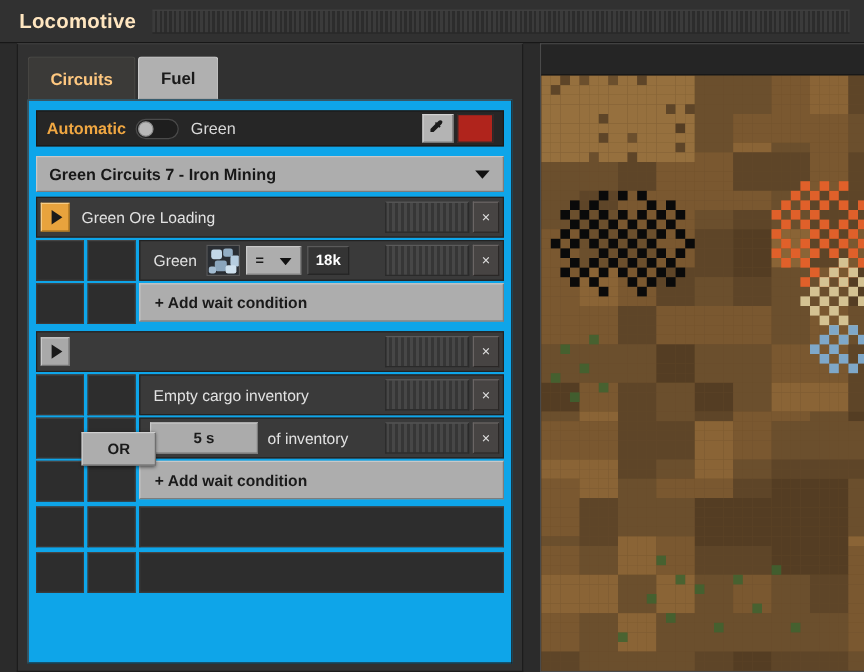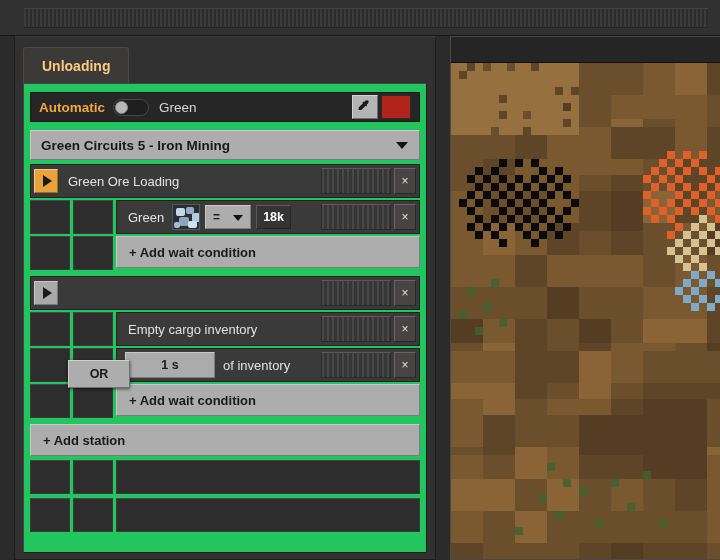--- a/index.html
+++ b/index.html
@@ -57,21 +57,21 @@
   }
   .tab.inactive {
     background: #b0b0b0; color: #1a1a1a;
     border: 1px solid #c9c9c9; border-bottom: 1px solid #8a8a8a;
     margin-left: 2px;
   }
 
   
   .content-frame {
     position: absolute; left: 8px; top: 46px; width: 404px; height: 470px;
-    background: #22c55e;
+    background: #0ea5e9;
     border: 1px solid #454545;
     border-bottom-color: #1d1d1d; border-right-color: #1d1d1d;
     overflow: hidden;
   }
 
   
   .modebar {
     position: relative; margin: 8px 6px 0 6px; height: 30px;
     background: #262626;
     border: 1px solid #1a1a1a;
@@ -235,30 +235,34 @@
   .map-header { height: 26px; background: #252525; border-bottom: 1px solid #111; }
   .map-canvas { position: relative; width: 100%; height: 497px; background: #6b4f2d; overflow: hidden; }
   .ore-cell { position: absolute; width: 8px; height: 8px; }
 </style>
 </head>
 <body>
 
 <div class="screen">
 
   <div class="titlebar">
+    <span class="title-text">Locomotive</span>
     <div class="drag-stripes"></div>
   </div>
 
   <div class="body-area">
 
     <div class="left-panel">
 
       <div class="tabrow">
         <div class="tab active">
-          <span>Unloading</span>
+          <span>Circuits</span>
+        </div>
+        <div class="tab inactive">
+          <span>Fuel</span>
         </div>
       </div>
 
       <div class="content-frame">
 
         <div class="modebar">
           <span class="mode-auto">Automatic</span>
           <div class="toggle">
             <div class="knob"></div>
           </div>
@@ -267,21 +271,21 @@
             <div class="picker-btn">
               <svg width="16" height="16" viewBox="0 0 16 16">
                 <path d="M11.5 1.8c-.9-.9-2.3-.9-3.1 0L7 3.2l-.6-.6-1 1 .6.6-4.3 4.3v2.6h2.6l4.3-4.3.6.6 1-1-.6-.6 1.4-1.4c.9-.9.9-2.3 0-3.1z" fill="#1a1a1a"></path>
               </svg>
             </div>
             <div class="color-swatch"></div>
           </div>
         </div>
 
         <div class="sched-dropdown">
-          <span>Green Circuits 5 - Iron Mining</span>
+          <span>Green Circuits 7 - Iron Mining</span>
           <svg class="caret" width="14" height="10" viewBox="0 0 14 10">
             <polygon points="1,2 13,2 7,9" fill="#111"></polygon>
           </svg>
         </div>
 
         <div class="rows">
 
           <div class="station-row">
             <div class="play-btn gold">
               <div class="play-tri"></div>
@@ -343,35 +347,34 @@
                 <span class="cond-label">Empty cargo inventory</span>
                 <div class="grip"></div>
                 <div class="xbtn">×</div>
               </div>
             </div>
 
             <div class="cond-wrap">
               <div class="slot"></div>
               <div class="slot"></div>
               <div class="cond-row">
-                <div class="time-field">1 s</div>
+                <div class="time-field">5 s</div>
                 <span class="cond-label">of inventory</span>
                 <div class="grip"></div>
                 <div class="xbtn">×</div>
               </div>
             </div>
           </div>
 
           <div class="cond-wrap">
             <div class="slot"></div>
             <div class="slot"></div>
             <div class="add-wait">+ Add wait condition</div>
           </div>
 
-          <div class="add-station" style="margin-top:6px;">+ Add station</div>
 
           <div class="empty-wrap">
             <div class="empty-slot"></div>
             <div class="empty-slot"></div>
             <div class="empty-long"></div>
           </div>
           <div class="empty-wrap">
             <div class="empty-slot"></div>
             <div class="empty-slot"></div>
             <div class="empty-long"></div>

